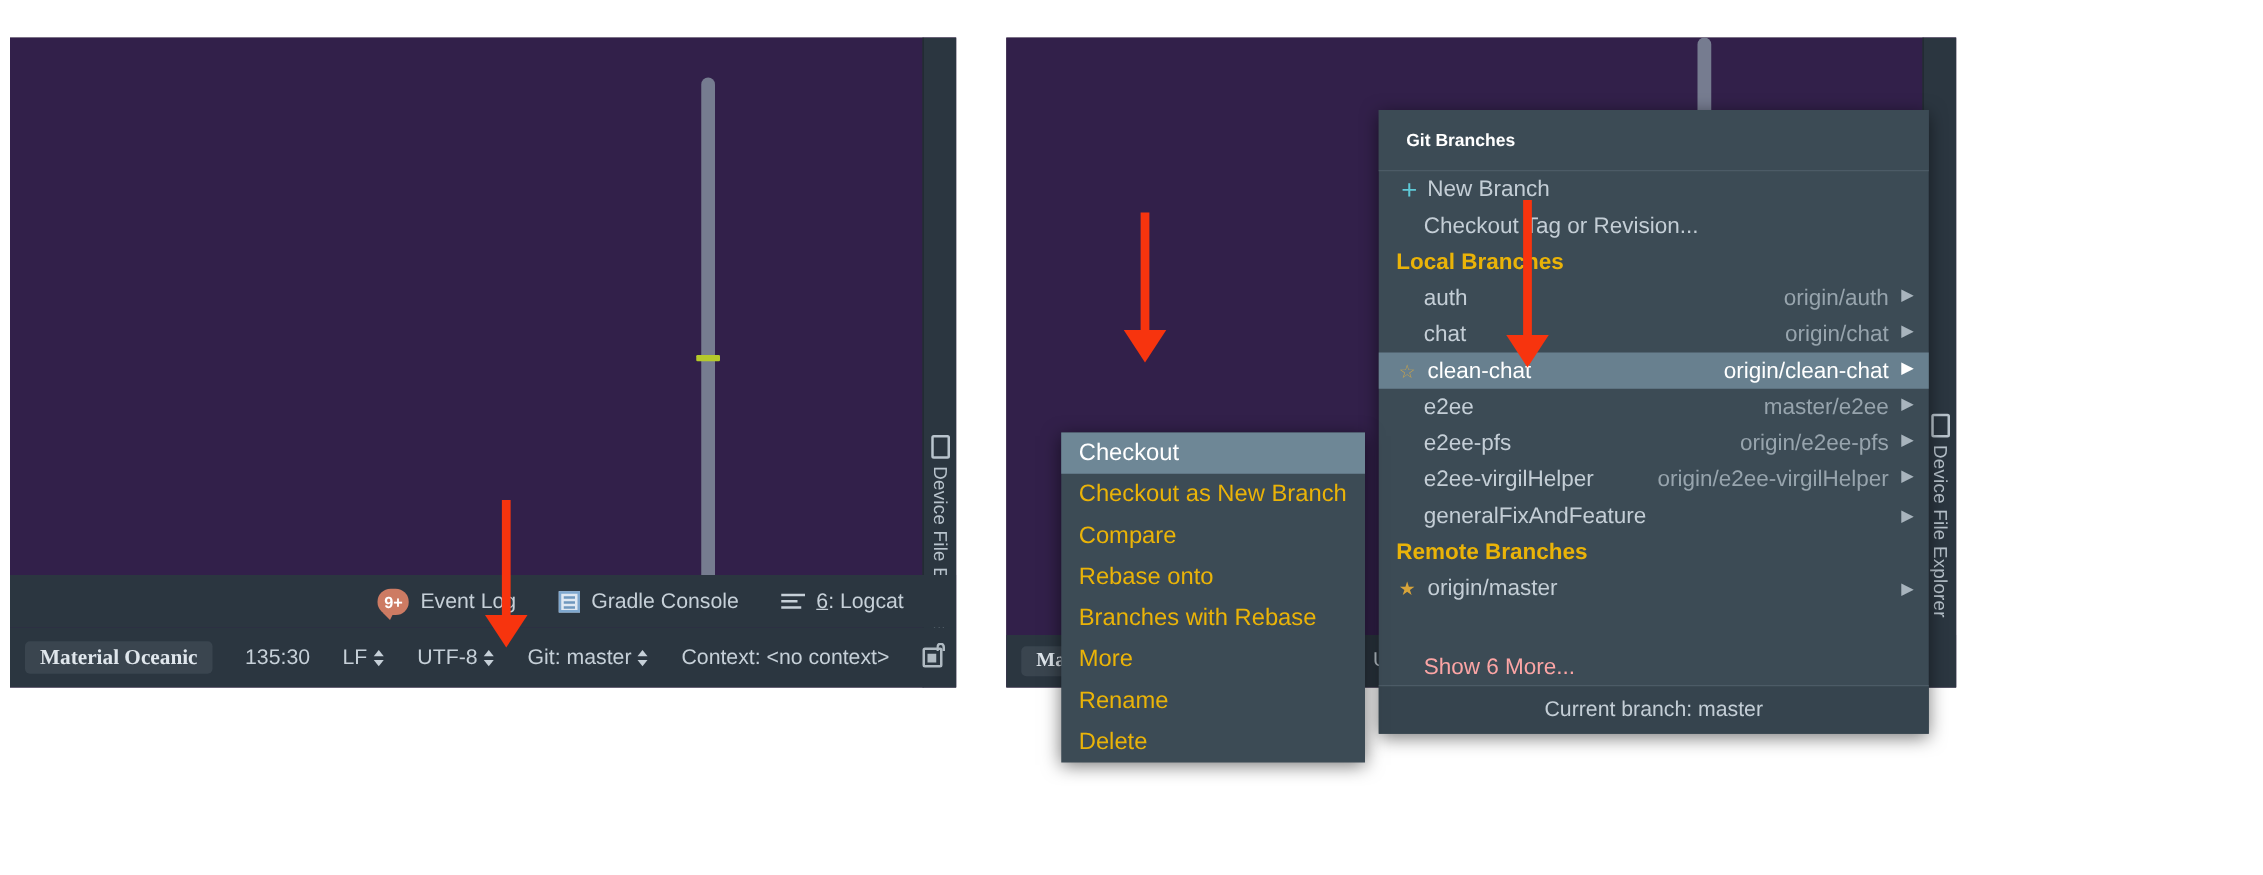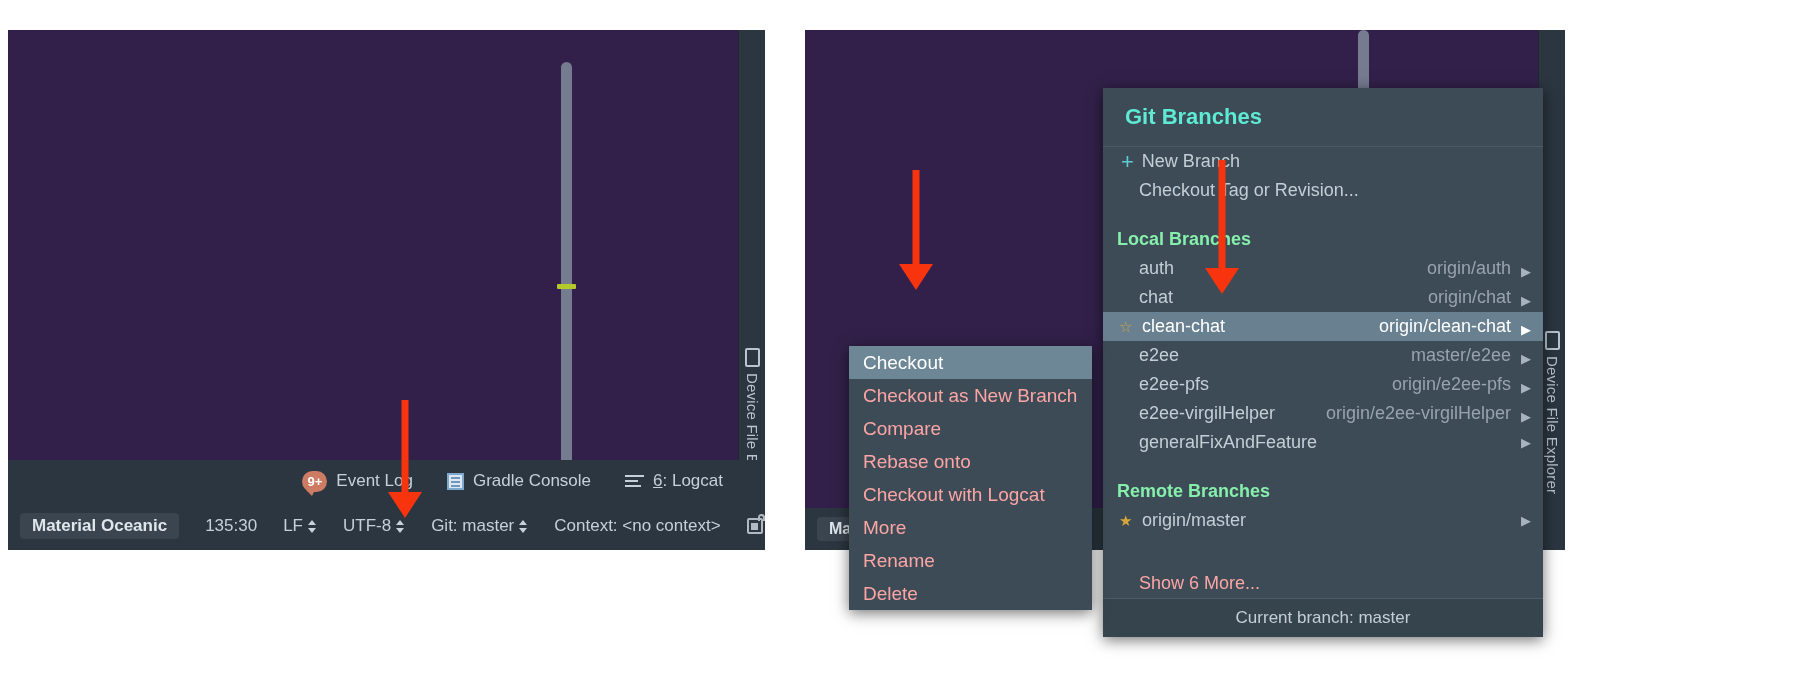--- a/index.html
+++ b/index.html
@@ -29,52 +29,52 @@
   .gradle-ico:before{content:"";position:absolute;left:2px;top:2px;right:2px;height:2px;background:#6f97bd;box-shadow:0 4px 0 #6f97bd,0 8px 0 #6f97bd;}
   .logcat-ico{width:19px;height:13px;position:relative;}
   .logcat-ico i{position:absolute;left:0;height:2px;background:#c6d0d8;display:block;}
   .logcat-ico i:nth-child(1){top:0;width:19px;}
   .logcat-ico i:nth-child(2){top:5px;width:13px;}
   .logcat-ico i:nth-child(3){top:10px;width:16px;}
   .u-under{text-decoration:underline;}
 
   
   .status-bar{position:absolute;left:0;right:0;background:#2b3640;display:flex;align-items:center;gap:26px;padding-left:12px;box-sizing:border-box;font-size:17px;color:#c6d0d8;white-space:nowrap;}
-  .status-theme{background:#3a454f;border-radius:4px;padding:3px 12px;font-weight:bold;color:#dfe6ec;}
+  .status-theme{background:#3a454f;border-radius:4px;padding:3px 12px;font-weight:bold;color:#dfe6ec;font-family:Liberation Serif, serif;}
   .sb-item{display:flex;align-items:center;gap:5px;}
   .updown{display:inline-block;width:9px;height:15px;position:relative;}
   .updown:before,.updown:after{content:"";position:absolute;left:0;border-left:4.5px solid transparent;border-right:4.5px solid transparent;}
   .updown:before{top:1px;border-bottom:5px solid #c6d0d8;}
   .updown:after{bottom:1px;border-top:5px solid #c6d0d8;}
   .sb-right{margin-left:auto;display:flex;align-items:center;gap:24px;padding-right:18px;}
   .lock-ico{width:16px;height:16px;border:2px solid #b0bac2;border-radius:2px;box-sizing:border-box;position:relative;}
   .lock-ico:before{content:"";position:absolute;left:2px;top:3px;width:7px;height:7px;background:#b0bac2;}
   .lock-ico:after{content:"";position:absolute;right:-4px;top:-6px;width:7px;height:7px;border:2px solid #b0bac2;border-bottom:none;border-radius:4px 4px 0 0;box-sizing:border-box;}
 
   
   .popup{position:absolute;background:#3c4b55;box-shadow:0 3px 14px rgba(0,0,0,.55);}
-  .popup-title{font-size:22px;font-weight:bold;color:#5eead4;padding:16px 0 16px 22px;background:#3c4b55;border-bottom:1px solid #4c5b66;}
+  .popup-title{font-size:14px;font-weight:bold;color:#ffffff;padding:16px 0 16px 22px;background:#3c4b55;border-bottom:1px solid #4c5b66;}
   .pop-row{display:flex;align-items:center;height:29px;font-size:18px;color:#c4ced6;padding:0 12px 0 18px;box-sizing:border-box;white-space:nowrap;}
   .pop-row .lbl{display:flex;align-items:center;gap:8px;}
-  .pop-row .rgt{margin-left:auto;display:flex;align-items:flex-end;gap:10px;color:#97a4ad;}
-  .pop-row.section{font-weight:bold;color:#86efac;padding-left:14px;margin-top:20px;}
+  .pop-row .rgt{margin-left:auto;display:flex;align-items:flex-start;gap:10px;color:#97a4ad;}
+  .pop-row.section{font-weight:bold;color:#eab308;padding-left:14px;}
   .pop-row.selected{background:#68808f;color:#ffffff;}
   .pop-row.selected .rgt{color:#ffffff;}
   .pop-row.muted{color:#fca5a5;margin-top:34px;}
   .plus{color:#5fc9d6;font-size:22px;line-height:1;}
   .indent{padding-left:36px;}
   .caret{font-size:13px;color:#a8b4bd;}
   .pop-row.selected .caret{color:#ffffff;}
   .star{font-size:15px;color:#d8a43a;width:15px;display:inline-block;}
   .star.hollow{color:#c9a24a;}
   .pop-footer{font-size:17px;color:#c4ced6;text-align:center;padding:9px 0;background:#36444e;border-top:1px solid #4c5b66;}
 
   
   .ctx{position:absolute;background:#3c4b55;box-shadow:0 3px 14px rgba(0,0,0,.55);}
-  .ctx-row{height:33px;display:flex;align-items:center;font-size:19px;color:#fca5a5;padding-left:14px;white-space:nowrap;}
+  .ctx-row{height:33px;display:flex;align-items:center;font-size:19px;color:#eab308;padding-left:14px;white-space:nowrap;}
   .ctx-row.selected{background:#6e8796;color:#ffffff;}
 
   
   .arrow{position:absolute;}
   .arrow .shaft{position:absolute;left:50%;transform:translateX(-50%);background:#f7340e;}
   .arrow .head{position:absolute;left:50%;transform:translateX(-50%);width:0;height:0;border-left:17px solid transparent;border-right:17px solid transparent;border-top:26px solid #f7340e;}
 </style>
 </head>
 <body>
 
@@ -280,21 +280,21 @@
     <div class="ctx-row">
       <span>Checkout as New Branch</span>
     </div>
     <div class="ctx-row">
       <span>Compare</span>
     </div>
     <div class="ctx-row">
       <span>Rebase onto</span>
     </div>
     <div class="ctx-row">
-      <span>Checkout with Logcat</span>
+      <span>Branches with Rebase</span>
     </div>
     <div class="ctx-row">
       <span>More</span>
     </div>
     <div class="ctx-row">
       <span>Rename</span>
     </div>
     <div class="ctx-row">
       <span>Delete</span>
     </div>

